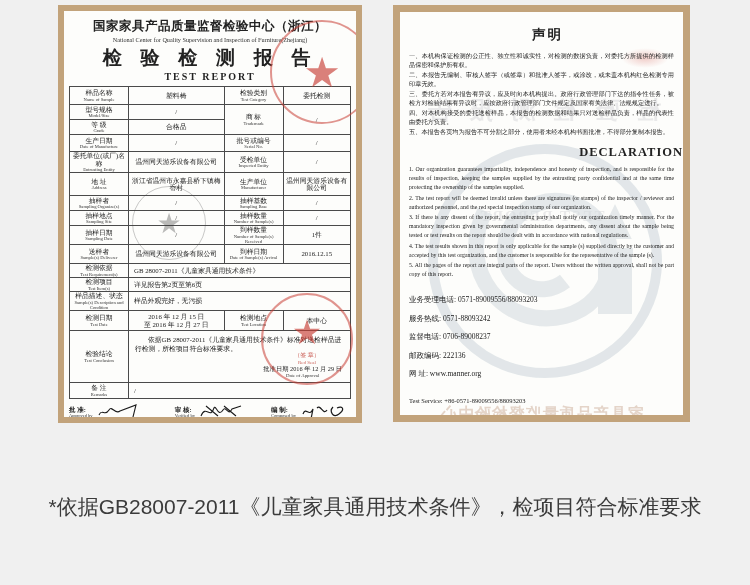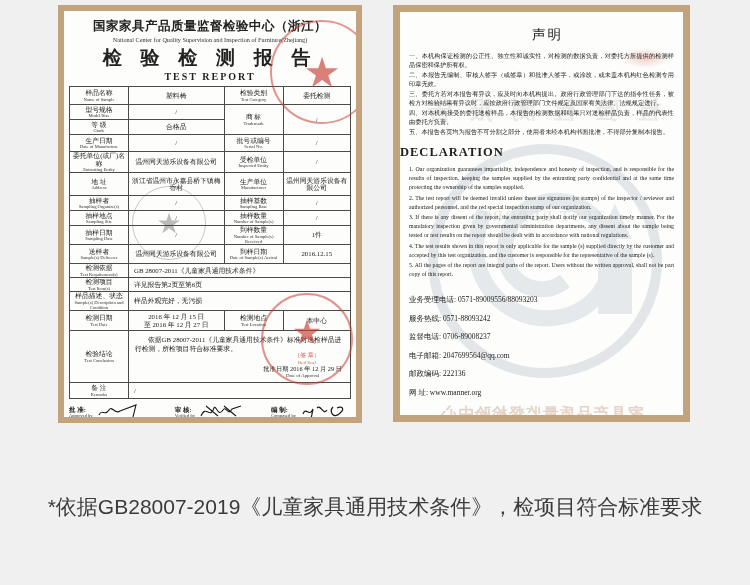--- a/index.html
+++ b/index.html
@@ -36,24 +36,24 @@
   .sig-label .cn{display:block;font-size:6.5px;font-weight:bold;line-height:7px;}
   .sig-label .en{display:block;font-size:4.5px;line-height:5px;color:#333;}
   .stamp{position:absolute;border-radius:50%;display:flex;align-items:center;justify-content:center;flex-direction:column;pointer-events:none;}
   .stamp-red{border:2px solid rgba(200,62,52,0.55);color:rgba(200,62,52,0.65);}
   .stamp-gray{border:1.5px solid rgba(60,60,60,0.28);color:rgba(60,60,60,0.35);}
   .stamp .star{font-family:"DejaVu Sans",sans-serif;}
   .seal-note{font-size:6px;line-height:7px;color:rgba(190,55,45,0.8);text-align:center;}
   .seal-note .en{font-size:5px;display:block;}
 
   
-  .decl-title{font-size:13.5px;font-weight:normal;text-align:center;margin-top:14px;letter-spacing:2px;font-family:"Liberation Sans","DejaVu Sans",sans-serif;margin-left:12px;}
+  .decl-title{font-size:13.5px;font-weight:bold;text-align:center;margin-top:14px;letter-spacing:2px;font-family:"Liberation Sans","DejaVu Sans",sans-serif;margin-left:12px;}
   .cn-paras{margin:7px 9px 0;font-size:6.2px;line-height:9px;text-align:justify;position:relative;z-index:2;}
   .cn-paras p,.en-paras p{margin:0 0 1px 0;}
-  .decl-en-title{font-size:12.5px;font-weight:bold;text-align:left;margin-top:9px;letter-spacing:1px;position:relative;z-index:2;}
+  .decl-en-title{font-size:12.5px;font-weight:bold;text-align:right;margin-top:9px;letter-spacing:1px;position:relative;z-index:2;}
   .en-paras{margin:5px 9px 0;font-size:5.8px;line-height:9.2px;text-align:justify;position:relative;z-index:2;}
   .contacts-cn{margin:12px 9px 0;font-size:7.5px;line-height:18.5px;position:relative;z-index:2;}
   .contacts-en{margin:9px 9px 0;font-size:6.5px;line-height:15.2px;position:relative;z-index:2;}
   .contacts-cn div,.contacts-en div{white-space:nowrap;}
   .watermark{position:absolute;left:25px;top:115px;z-index:1;opacity:0.55;}
   .mirror{position:absolute;transform:scaleX(-1);width:100%;text-align:center;pointer-events:none;z-index:0;}
   .mirror-title{top:68px;font-size:24px;font-weight:bold;letter-spacing:6px;color:rgba(165,165,175,0.22);}
   .mirror-sub{top:182px;font-size:15px;font-weight:bold;letter-spacing:2px;color:rgba(165,165,175,0.22);}
   .mirror-cn{top:378px;font-size:16px;font-weight:bold;color:rgba(190,150,125,0.40);letter-spacing:1px;}
   .red-smudge{position:absolute;right:14px;top:22px;width:48px;height:20px;border-radius:50%;
@@ -336,25 +336,24 @@
       <p>2.   The test report will be deemed invalid unless there are signatures (or stamps) of the inspector / reviewer and authorized personnel, and the red special inspection stamp of our organization.</p>
       <p>3.   If there is any dissent of the report, the entrusting party shall notify our organization timely manner. For the mandatory inspection given by governmental administration departments, any dissent about the sample being tested or test results on the report should be dealt with in accordance with national regulations.</p>
       <p>4.   The test results shown in this report is only applicable for the sample (s) supplied directly by the customer and accepted by this test organization, and the customer is responsible for the representative of the sample (s).</p>
       <p>5.   All the pages of the report are integral parts of the report. Users without the written approval,  shall not be part copy of this report.</p>
     </div>
 
     <div class="contacts-cn">
       <div>业务受理电话: 0571-89009556/88093203</div>
       <div>服务热线: 0571-88093242</div>
       <div>监督电话: 0706-89008237</div>
-      <div>电子邮箱: 2047699564@qq.com</div>
       <div>邮政编码: 222136</div>
       <div>网  址: www.manner.org</div>
     </div>
 
     <div class="contacts-en">
       <div>Test Service: +86-0571-89009556/88093203</div>
 
     </div>
   </div>
 </div>
 
-<div class="caption">*依据GB28007-2019《儿童家具通用技术条件》，检项目符合标准要求</div>
+<div class="caption">*依据GB28007-2011《儿童家具通用技术条件》，检项目符合标准要求</div>
 
 </body></html>

